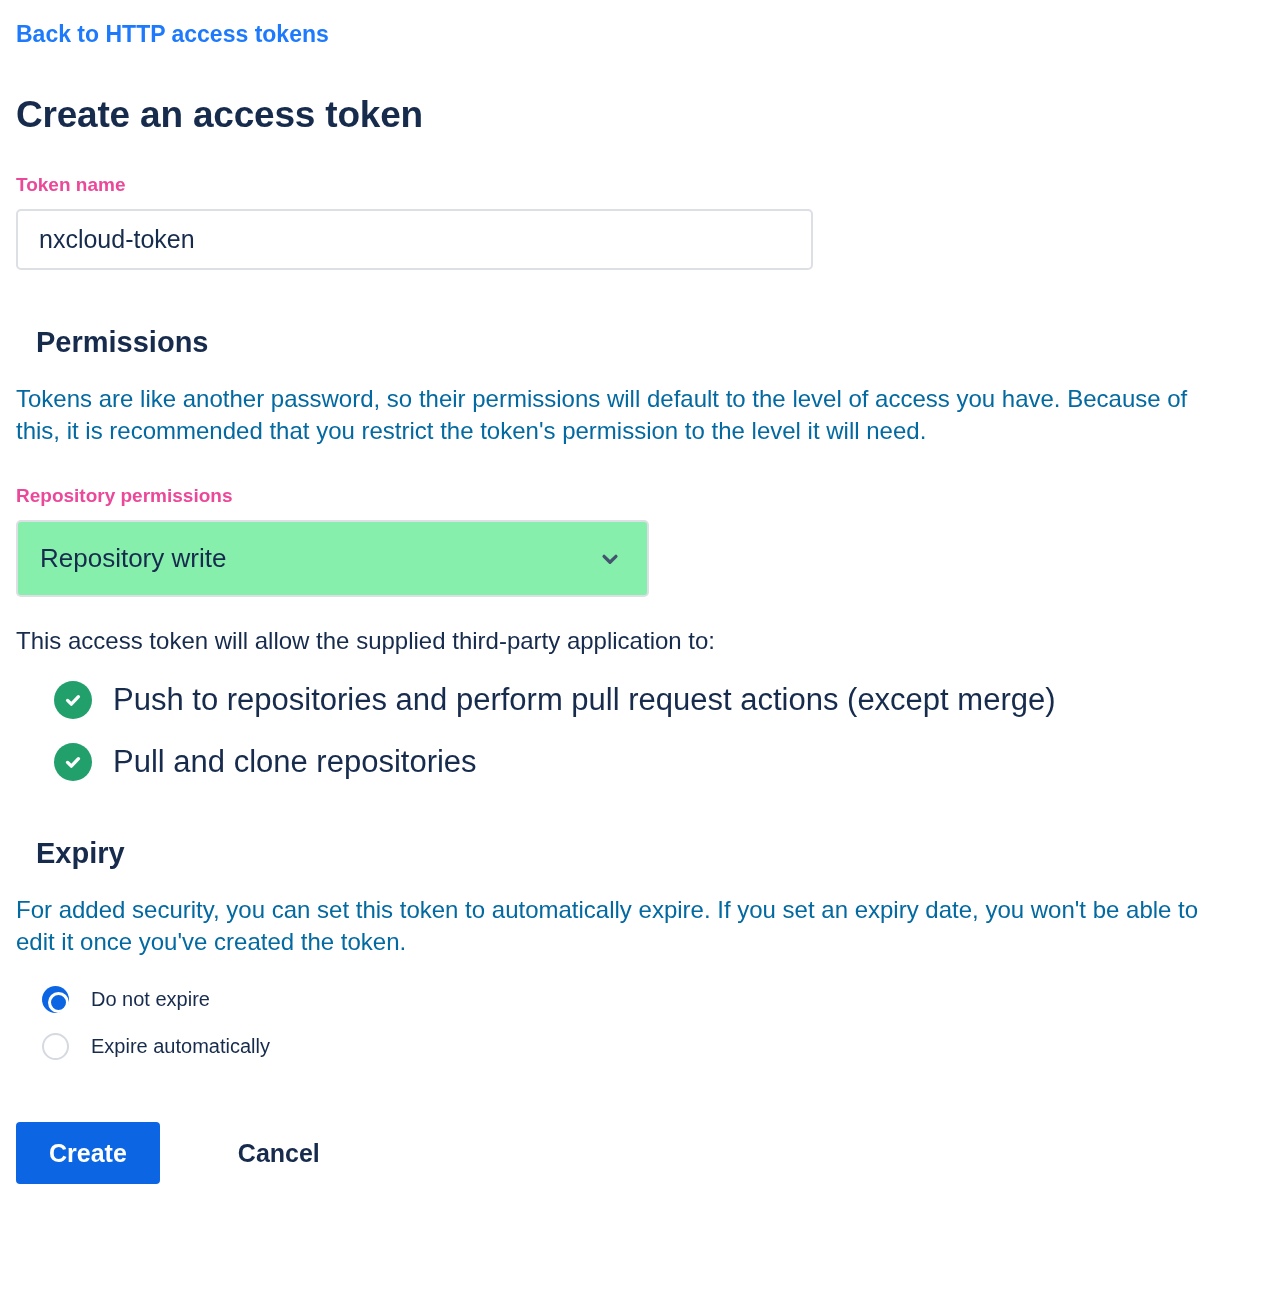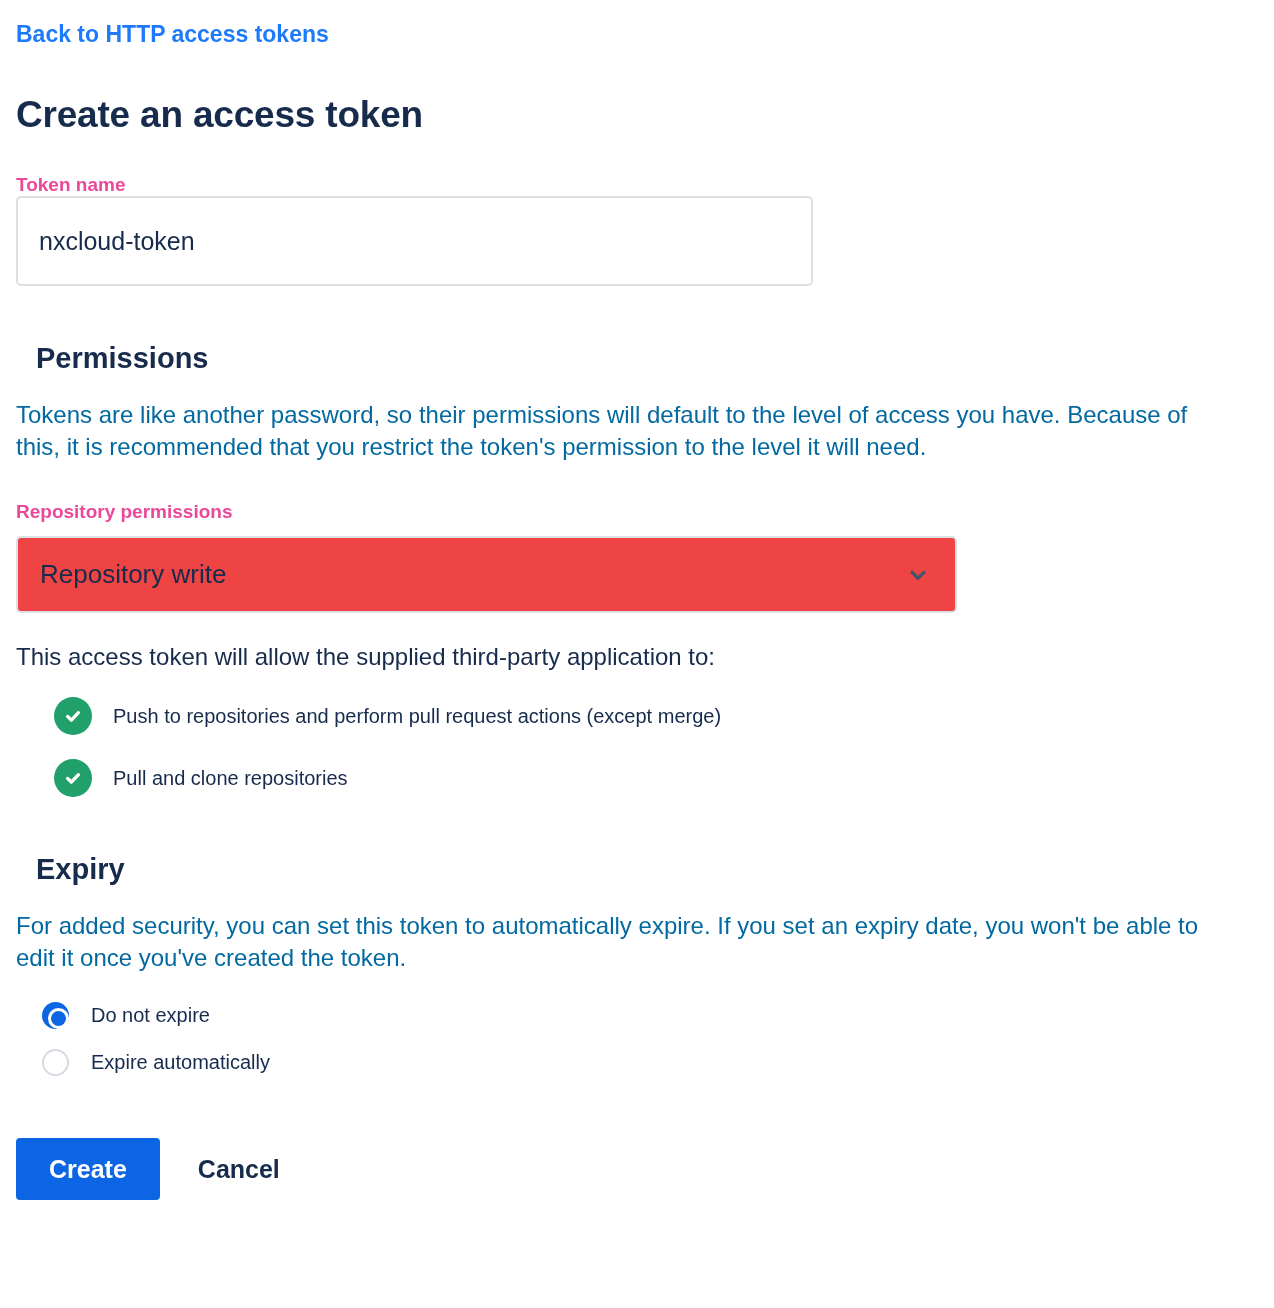--- a/index.html
+++ b/index.html
@@ -31,22 +31,23 @@
   }
   .field-label {
     display: block;
     margin-top: 38px;
     font-size: 19px;
     font-weight: 700;
     color: #ec4899;
   }
   .text-input {
     display: block;
+    margin-top: 13px;
     width: 797px;
-    height: 90px;
+    height: 61px;
     border: 2px solid #DCDFE4;
     border-radius: 5px;
     padding: 0 21px;
     font-family: "Liberation Sans", sans-serif;
     font-size: 25px;
     color: #172B4D;
     outline: none;
     background: #ffffff;
   }
   h2.section-heading {
@@ -58,25 +59,25 @@
   }
   p.body-text {
     margin-top: 24px;
     font-size: 24px;
     line-height: 32px;
     color: #0369a1;
     max-width: 1195px;
   }
   .select-box {
     margin-top: 13px;
-    width: 941px;
+    width: 633px;
     height: 77px;
     border: 2px solid #DCDFE4;
     border-radius: 5px;
-    background: #ef4444;
+    background: #86efac;
     display: flex;
     align-items: center;
     justify-content: space-between;
     padding: 0 24px 0 22px;
     cursor: pointer;
   }
   .select-box .select-value {
     font-size: 26px;
     color: #172B4D;
   }
@@ -102,21 +103,21 @@
     flex: 0 0 auto;
     width: 38px;
     height: 38px;
     border-radius: 50%;
     background: #22A06B;
     display: flex;
     align-items: center;
     justify-content: center;
   }
   .capability-label {
-    font-size: 20px;
+    font-size: 31px;
     color: #172B4D;
   }
   .radio-group { margin-top: 28px; }
   .radio-row {
     display: flex;
     align-items: center;
     gap: 22px;
     padding-left: 26px;
     margin-bottom: 20px;
     cursor: pointer;
@@ -146,20 +147,21 @@
     border: 2.5px solid #D5D9E0;
   }
   .radio-label {
     font-size: 20px;
     color: #172B4D;
   }
   .actions {
     margin-top: 62px;
     display: flex;
     align-items: center;
+    gap: 40px;
   }
   .btn-primary {
     height: 62px;
     padding: 0 33px;
     background: #0C66E4;
     border: none;
     border-radius: 4px;
     color: #ffffff;
     font-family: "Liberation Sans", sans-serif;
     font-size: 25px;

